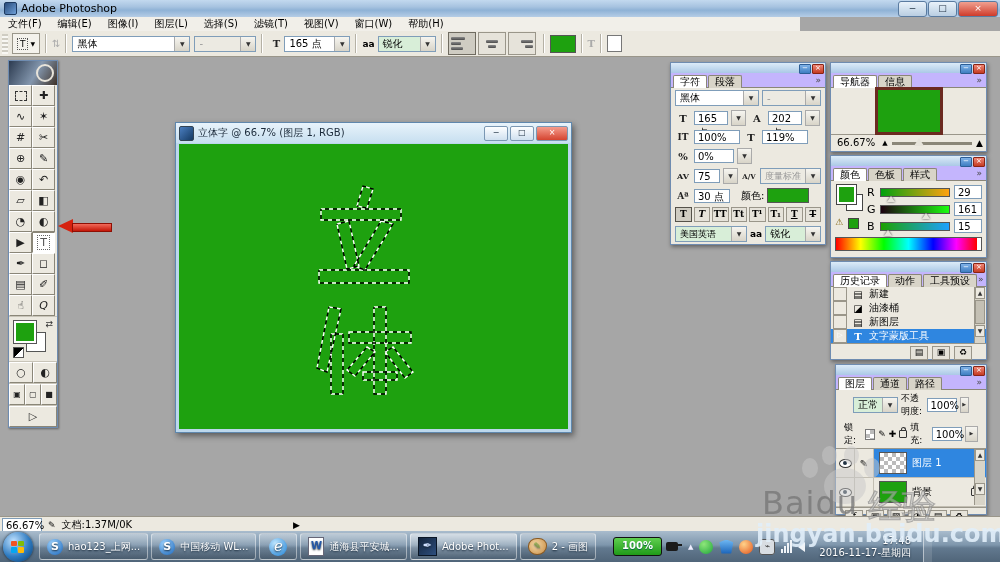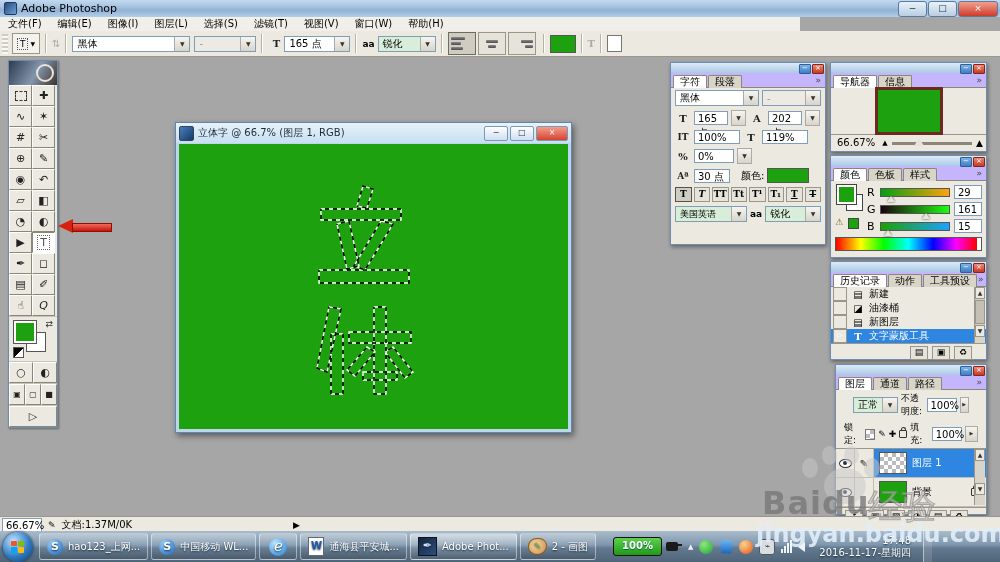--- a/index.html
+++ b/index.html
@@ -146,21 +146,21 @@
   .bars i{width:2px;background:#f0f4f8;display:block}
   .spk{width:0;height:0;border-top:5px solid transparent;border-bottom:5px solid transparent;border-right:7px solid #f0f4f8}
   .clock{margin-left:14px;color:#fff;font-size:10px;text-align:right;line-height:12px;text-shadow:0 1px 2px #123;padding-right:10px}
   .showdesk{width:8px;height:31px;margin-left:2px;border-left:1px solid rgba(255,255,255,.5);background:rgba(255,255,255,.12)}
   
   .redarrow{left:58px;top:219px;width:52px;height:14px}
   .rshaft{position:absolute;left:14px;top:4px;width:38px;height:7px;background:linear-gradient(#f26a5a,#c41607);border:1px solid #8e0f04}
   .rhead{position:absolute;left:0;top:0;width:0;height:0;border-top:7px solid transparent;border-bottom:7px solid transparent;border-right:15px solid #d6220f}
   
   .wm{pointer-events:none}
-  .wmBrand{left:762px;top:484px;font-size:32px;font-weight:bold;color:rgba(120,120,120,.8);letter-spacing:1px}
+  .wmBrand{left:762px;top:484px;font-size:32px;font-weight:normal;color:rgba(120,120,120,.8);letter-spacing:1px}
   .wmCn{left:868px;top:484px;font-size:34px;font-weight:normal;color:rgba(190,190,190,.55);-webkit-text-stroke:1px rgba(130,130,130,.6)}
   .wmUrl{left:756px;top:520px;font-size:24px;font-weight:bold;color:rgba(225,238,250,.9)}
   .paw{left:802px;top:446px;width:80px;height:70px;opacity:.5}
   .paw i{position:absolute;background:#c9c9c9;border-radius:50%}
 </style>
 </head>
 <body>
 
 <div class="abs titlebar">
   <span class="appicon"></span>
@@ -423,20 +423,30 @@
     <span class="ibox" style="width:46px">100%</span>
     <span class="micon">T</span>
     <span class="ibox" style="width:46px">119%</span>
   </div>
   <div class="prow">
     <span class="micon">%</span>
     <span class="ibox" style="width:40px">0%</span>
     <span class="sbtn">▼</span>
   </div>
   <div class="prow">
+    <span class="micon" style="font-size:8px">AV</span>
+    <span class="ibox" style="width:26px">75</span>
+    <span class="sbtn">▼</span>
+    <span class="micon" style="font-size:7px">A/V</span>
+    <span class="combo dis" style="flex:1">
+        <span class="val" style="font-size:9px">度量标准</span>
+        <span class="dd">▼</span>
+      </span>
+  </div>
+  <div class="prow">
     <span class="micon" style="font-size:9px">Aª</span>
     <span class="ibox" style="width:36px">30 点</span>
     <span style="margin-left:8px">颜色:</span>
     <span style="width:40px;height:13px;background:#1ea10f;border:1px solid #555"></span>
   </div>
   <div class="prow" style="gap:2px">
     <span class="stylebtn on">T</span>
     <span class="stylebtn" style="font-style:italic">T</span>
     <span class="stylebtn">TT</span>
     <span class="stylebtn">Tt</span>

